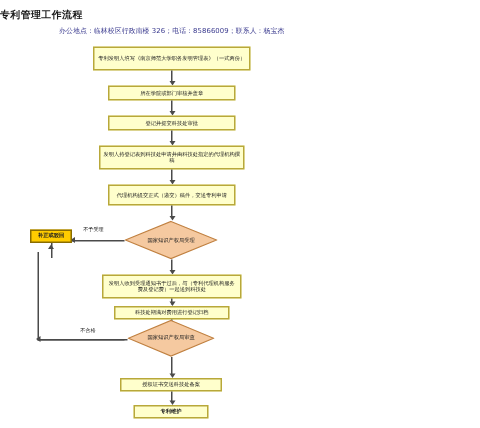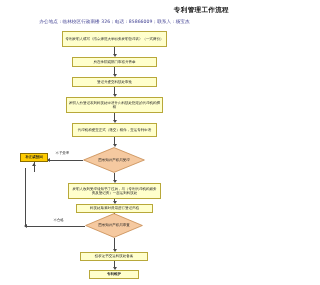--- a/index.html
+++ b/index.html
@@ -19,21 +19,21 @@
     height: 285px;
     background: #ffffff;
   }
 
   
   .doc-title {
     position: absolute;
     left: 0;
     top: 6px;
     width: 229px;
-    text-align: right;
+    text-align: left;
     font-size: 6.6px;
     font-weight: bold;
     color: #1a1a1a;
     letter-spacing: 0.3px;
     line-height: 9px;
   }
   .doc-subtitle {
     position: absolute;
     left: 0;
     top: 18px;

